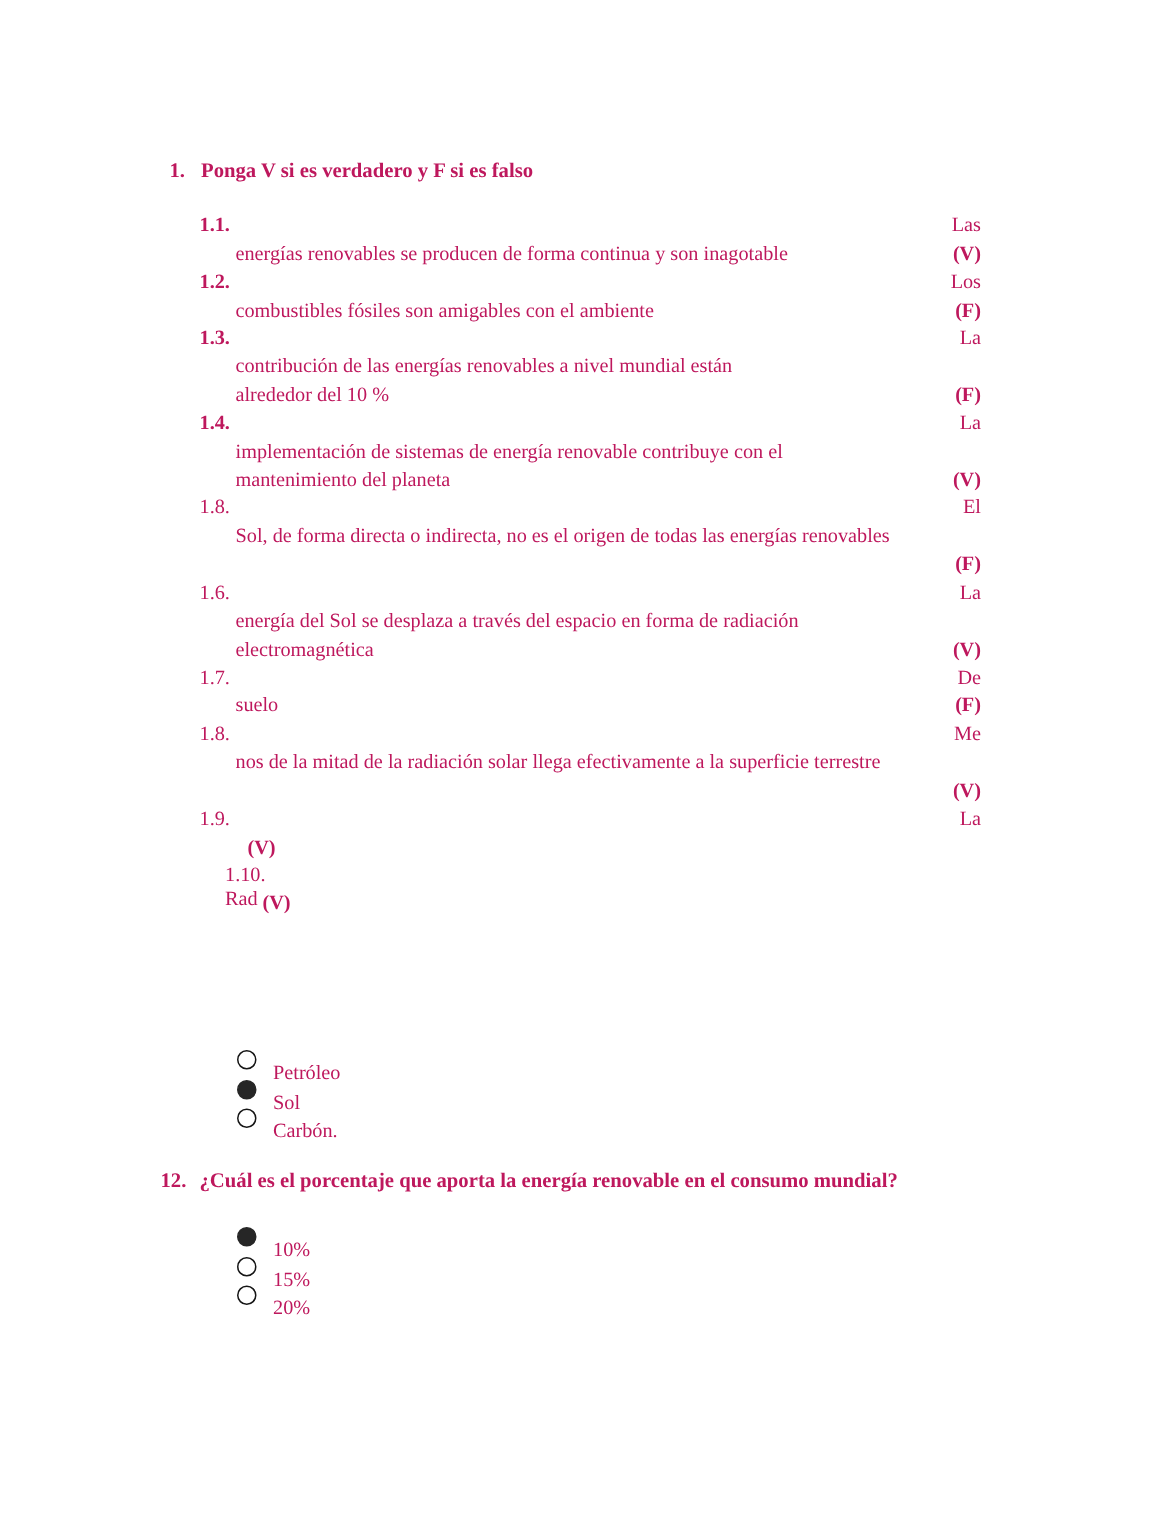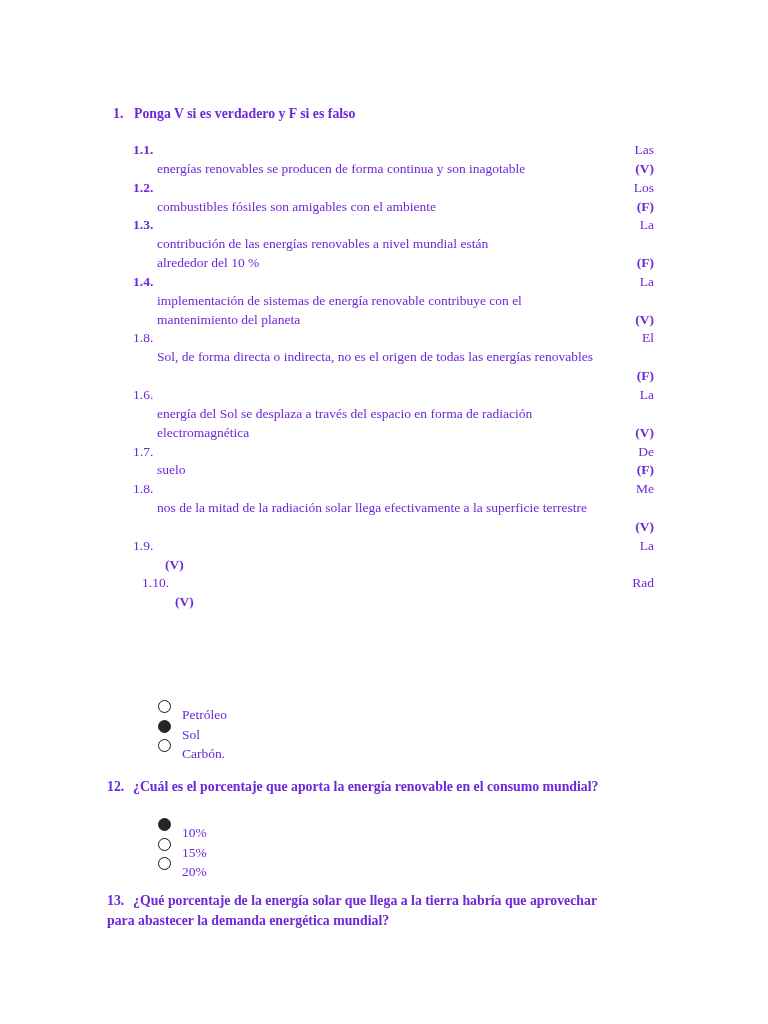--- a/index.html
+++ b/index.html
@@ -1,34 +1,34 @@
 <!DOCTYPE html>
 <html><head>
 <meta charset="utf-8">
 <style>
   html,body{margin:0;padding:0;background:#ffffff;}
   .page{
     position:relative;width:768px;height:1024px;background:#ffffff;
     font-family:"Liberation Serif","DejaVu Serif",serif;
-    font-size:13.5px;color:#6d28d9;overflow:hidden;border-radius:29px;
+    font-size:13.5px;color:#be185d;overflow:hidden;border-radius:29px;
   }
   .abs{position:absolute;left:0;right:0;}
 
   
   .heading{top:106px;left:113px;right:60px;font-weight:bold;font-size:13.8px;}
   .heading .hnum{display:inline-block;width:21px;}
 
   
   .statements{top:142px;left:0;right:114px;}
   .sline{display:flex;justify-content:space-between;height:18.85px;align-items:baseline;}
   .sline .lt{white-space:nowrap;text-align:right;}
   .sline .rt{white-space:nowrap;margin-left:8px;}
   .sline.n  {padding-left:133px;}
   .sline.c  {padding-left:157px;}
-  .sline.n10{padding-left:142px;}
+  .sline.n10{padding-left:142px;flex-direction:column;}
   .sline.c10{padding-left:167px;}
   .sline.bnum .lt{font-weight:bold;}
   .sline .rt.ans{font-weight:bold;}
 
   
   .q{position:absolute;font-weight:bold;font-size:13.8px;line-height:19.6px;}
   .q .qno{display:inline-block;width:26px;}
   .q11{top:655px;left:107px;}
   .q12{top:777px;left:107px;}
   .q13{top:891px;left:107px;right:60px;}
@@ -182,22 +182,14 @@
     <div class="opt">
       <span class="radio"></span>
       <span class="olabel">15%</span>
     </div>
     <div class="opt">
       <span class="radio"></span>
       <span class="olabel">20%</span>
     </div>
   </div>
 
-  <div class="q q13">
-    <div>
-      <span class="qno">13.</span><span>¿Qué porcentaje de la energía solar que llega a la tierra habría que aprovechar</span>
-    </div>
-    <div>
-      <span>para abastecer la demanda energética mundial?</span>
-    </div>
-  </div>
 
 </div>
 
 </body></html>

